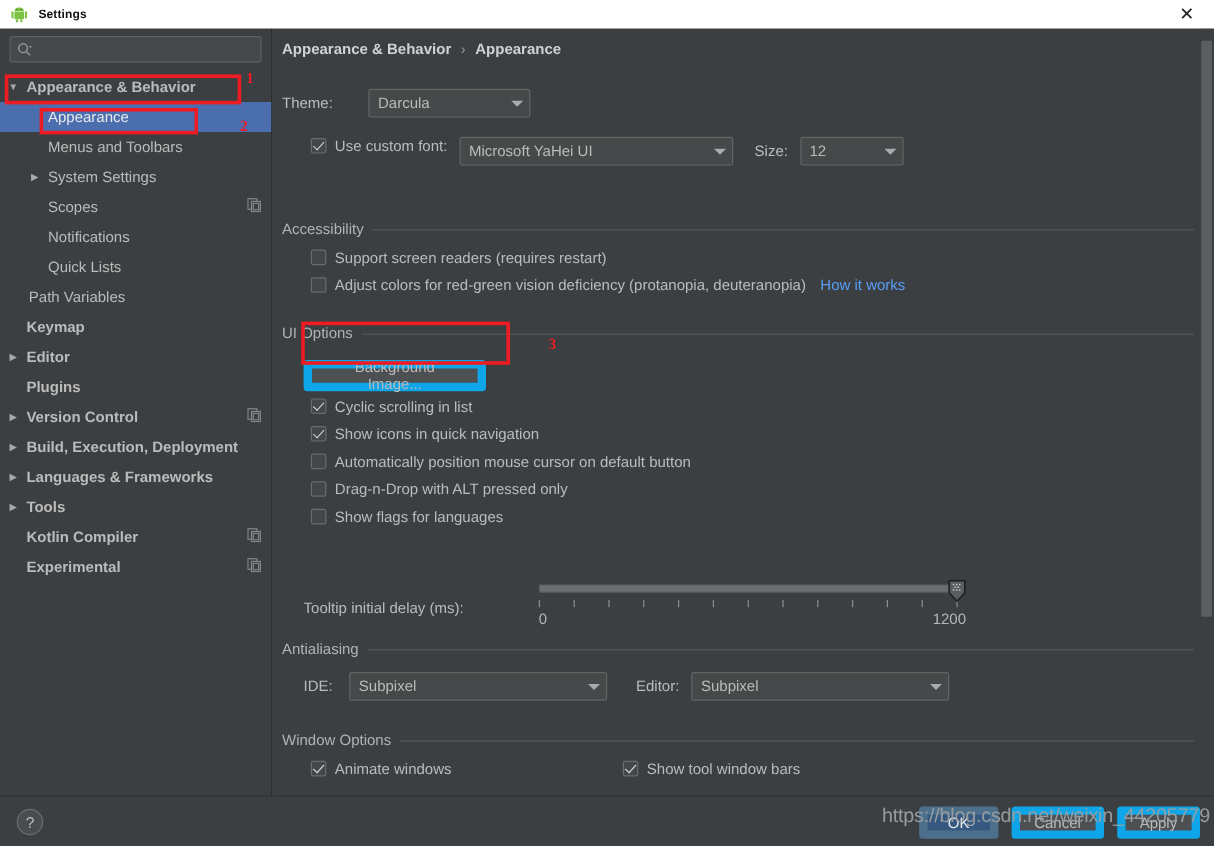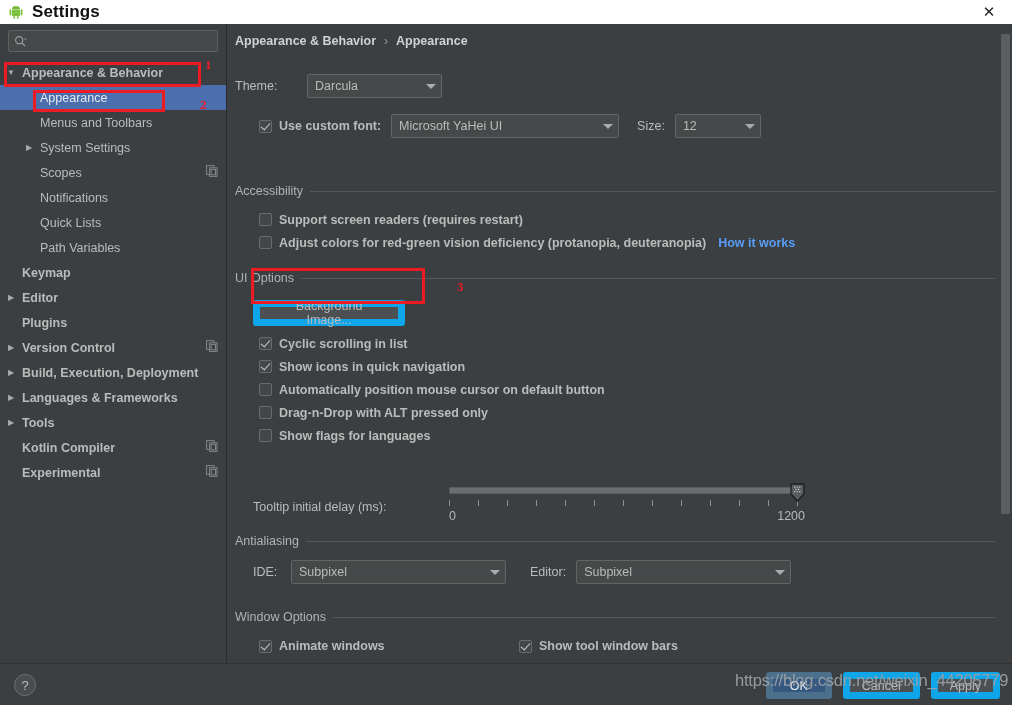--- a/index.html
+++ b/index.html
@@ -25,21 +25,21 @@
     width: 1012px; height: 24px;
     background: #ffffff;
     display: flex; align-items: center;
   }
   .titlebar .tb-icon {
     margin-left: 8px; width: 16px; height: 16px;
     display: flex; align-items: center; justify-content: center;
   }
   .titlebar .tb-title {
     margin-left: 8px;
-    font-size: 17px;
+    font-size: 10px;
     font-weight: bold;
     color: #111111;
     letter-spacing: 0.1px;
   }
   .titlebar .tb-close {
     position: absolute; right: 0; top: 0;
     width: 46px; height: 24px;
     display: flex; align-items: center; justify-content: center;
     color: #222; font-size: 15px;
     cursor: default;
@@ -161,21 +161,21 @@
   }
   .cb.on::after {
     content: "";
     position: absolute;
     left: 3px; top: 0px;
     width: 4px; height: 8px;
     border: solid #c8cdd0;
     border-width: 0 1.6px 1.6px 0;
     transform: rotate(42deg);
   }
-  .cbrow { display: flex; align-items: center; height: 23px; cursor: default; font-weight: bold; }
+  .cbrow { display: flex; height: 23px; cursor: default; }
   .cbrow .t { font-size: 12.5px; color: #bbbbbb; }
 
   
   .section {
     display: flex; align-items: center; gap: 7px;
     color: #b0b3b5; font-size: 12.5px;
   }
   .section .rule { flex: 1; height: 1px; background: #555859; }
 
   
@@ -340,21 +340,21 @@
               </svg></span>
           </div>
           <div class="tree-row" style="padding-left: 22px;">
             <span class="twisty"></span>
             <span class="lbl" style="margin-left: 4px;">Notifications</span>
           </div>
           <div class="tree-row" style="padding-left: 22px;">
             <span class="twisty"></span>
             <span class="lbl" style="margin-left: 4px;">Quick Lists</span>
           </div>
-          <div class="tree-row" style="padding-left: 22px;">
+          <div class="tree-row" style="padding-left: 6px;">
             <span class="twisty"></span>
             <span class="lbl" style="margin-left: 4px;">Path Variables</span>
           </div>
           <div class="tree-row bold" style="padding-left: 4px;">
             <span class="twisty"></span>
             <span class="lbl" style="margin-left: 4px;">Keymap</span>
           </div>
           <div class="tree-row bold" style="padding-left: 4px;">
             <span class="twisty">▶</span>
             <span class="lbl" style="margin-left: 4px;">Editor</span>

